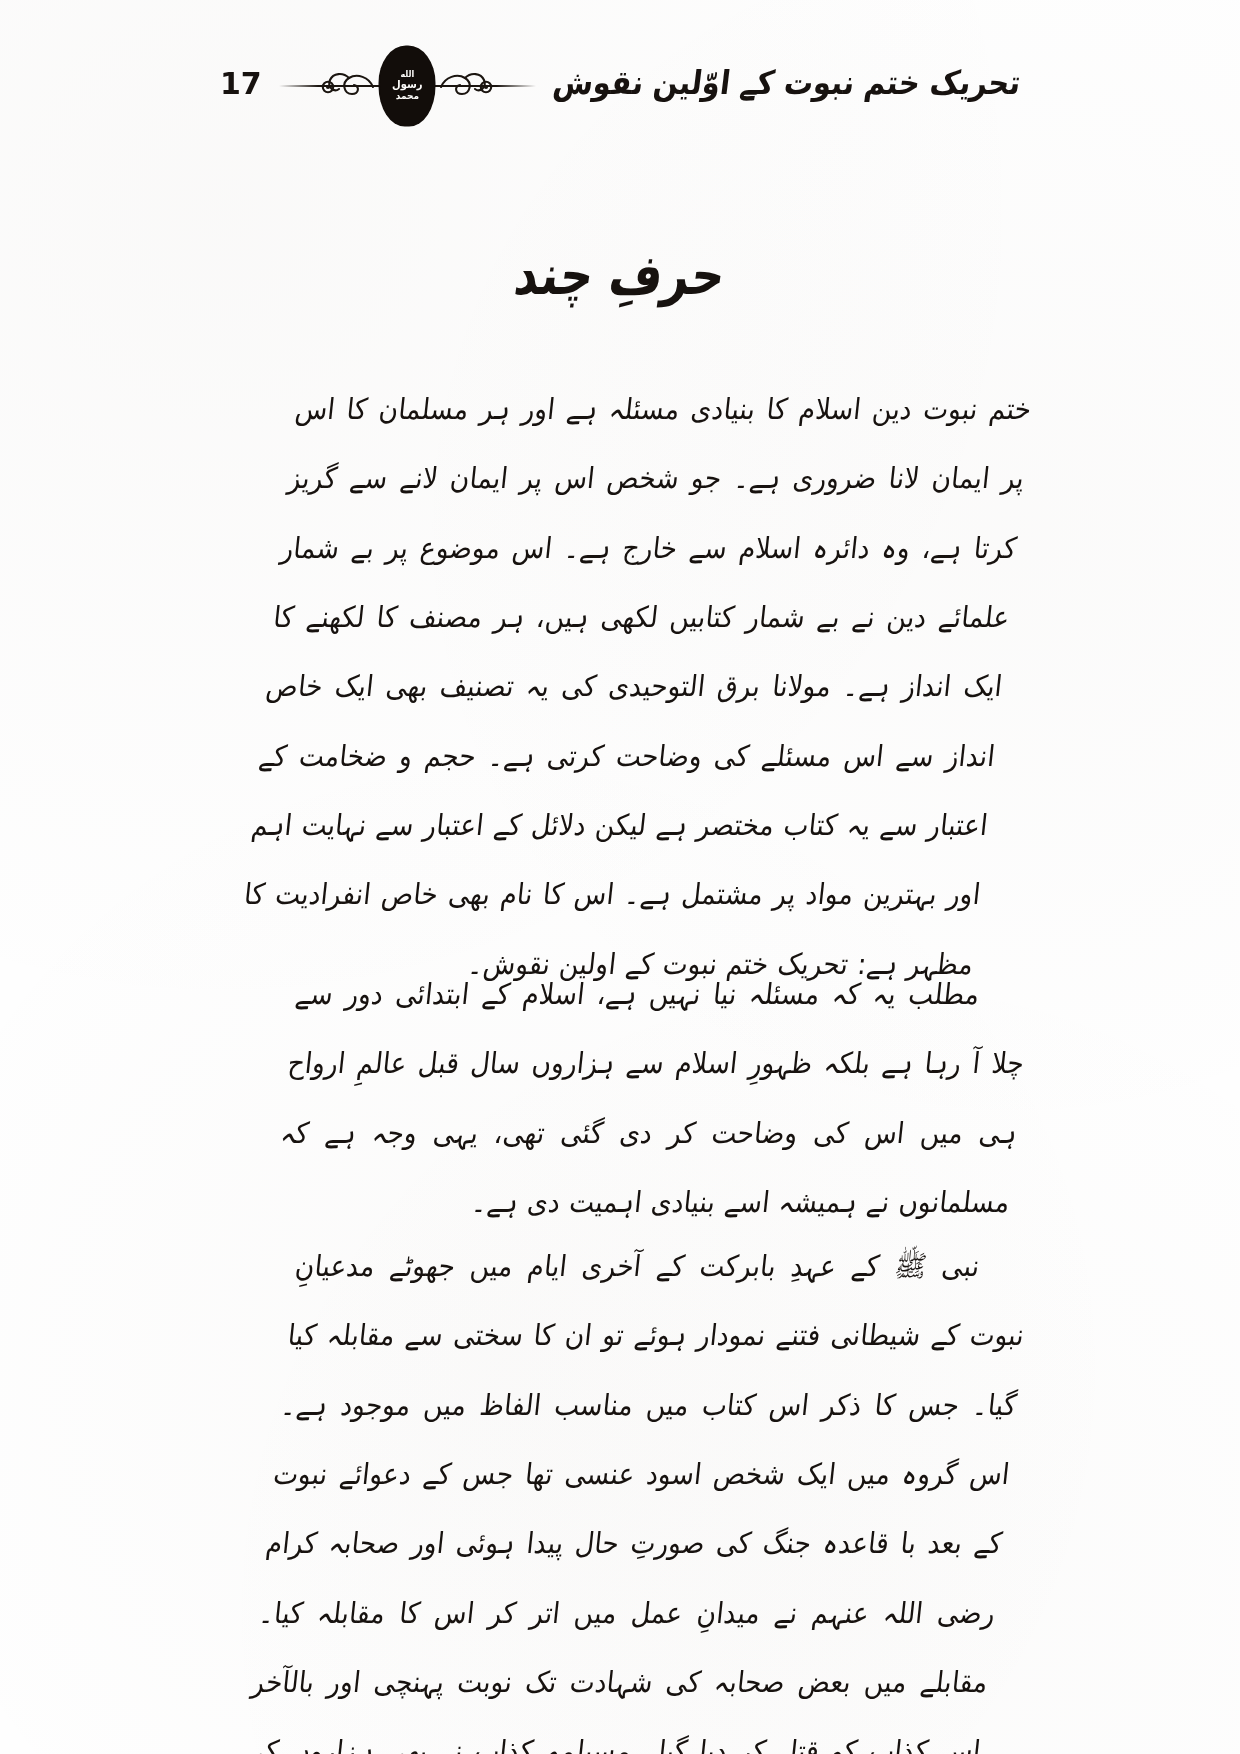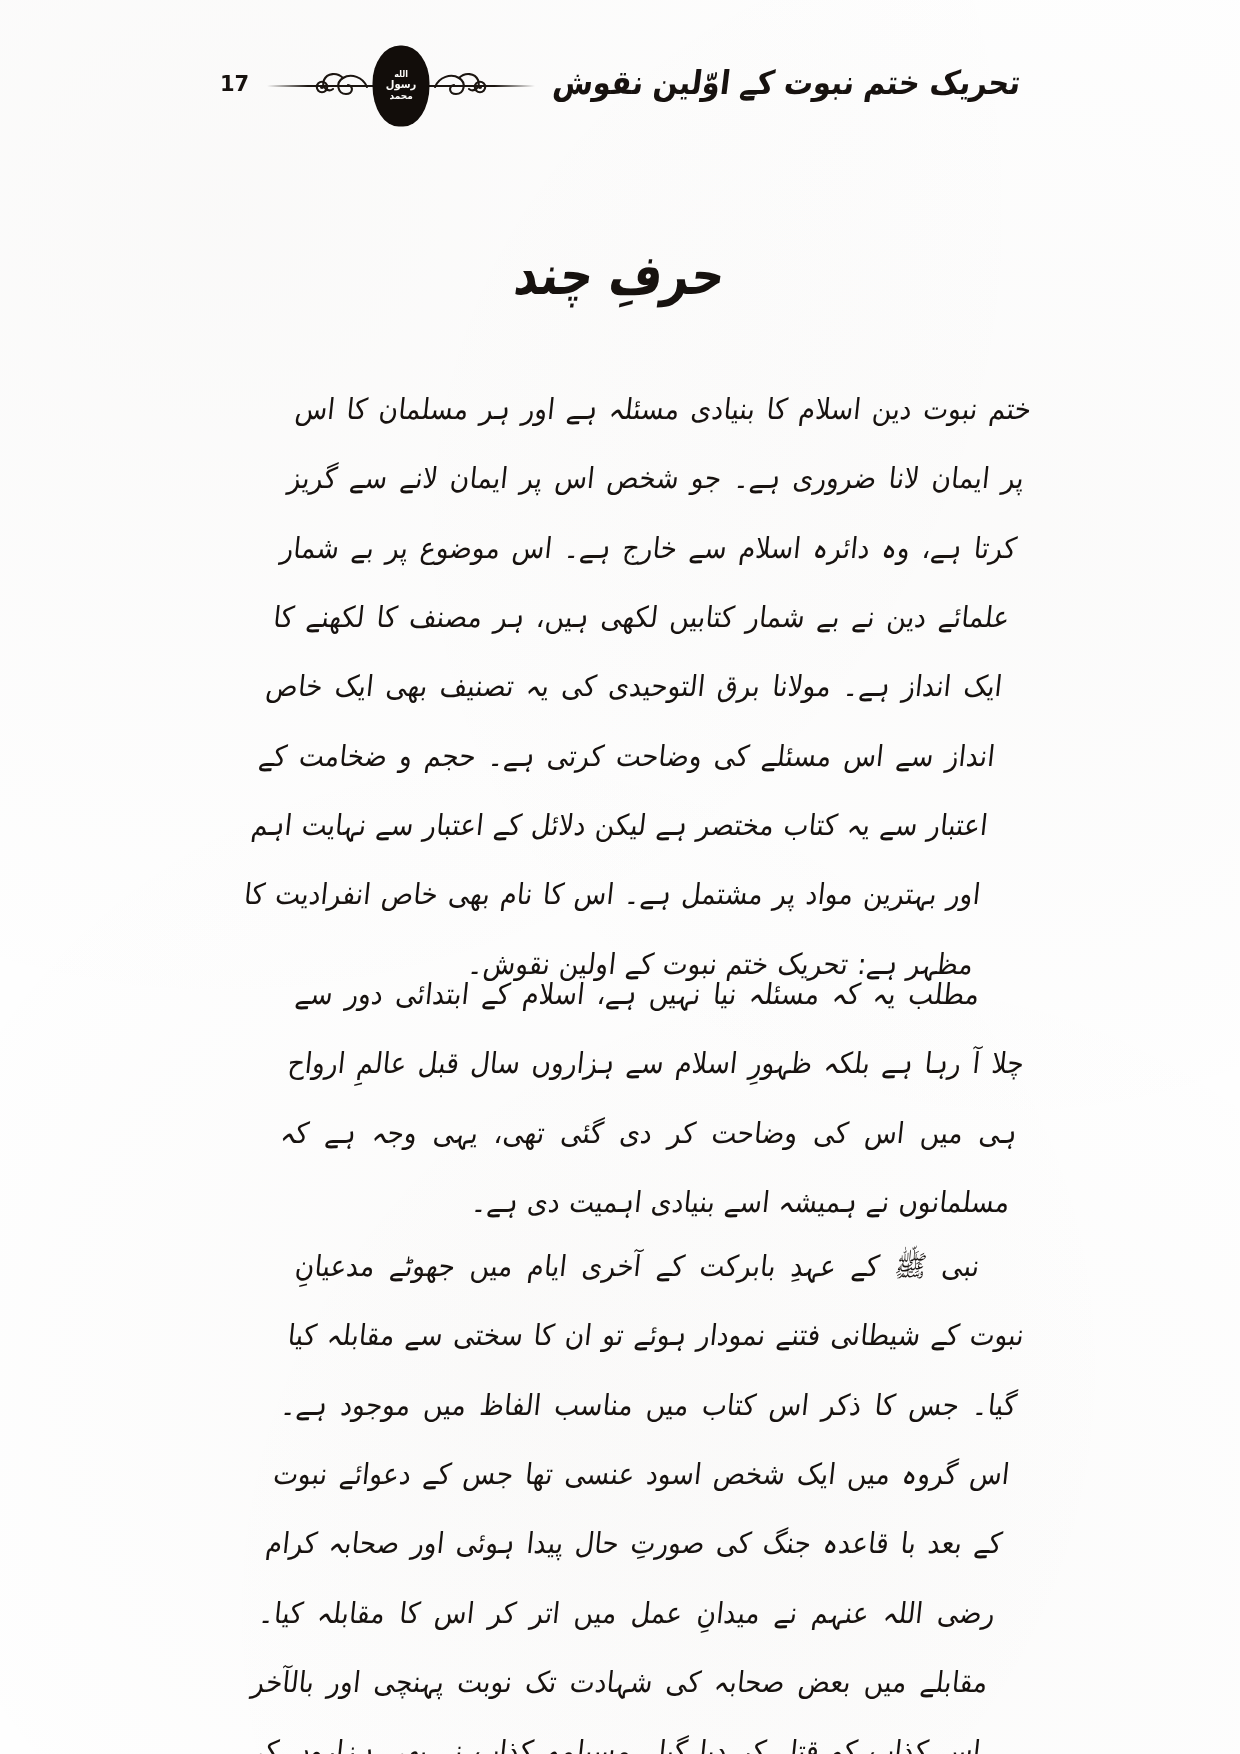--- a/index.html
+++ b/index.html
@@ -121,21 +121,21 @@
     top: 50%;
     width: 58px;
     height: 34px;
     transform: translateY(-50%);
   }
   .curl.right { right: calc(50% + 30px); }
   .curl.left  { left:  calc(50% + 30px); }
   .curl svg { display: block; width: 100%; height: 100%; }
 
   .header-pageno {
-    font-size: 21px;
+    font-size: 30px;
     font-weight: 700;
     line-height: 1;
     padding-bottom: 4px;
     font-family: "DejaVu Sans", "Liberation Sans", sans-serif;
     direction: ltr;
   }
 
   
   .section-title {
     position: absolute;

